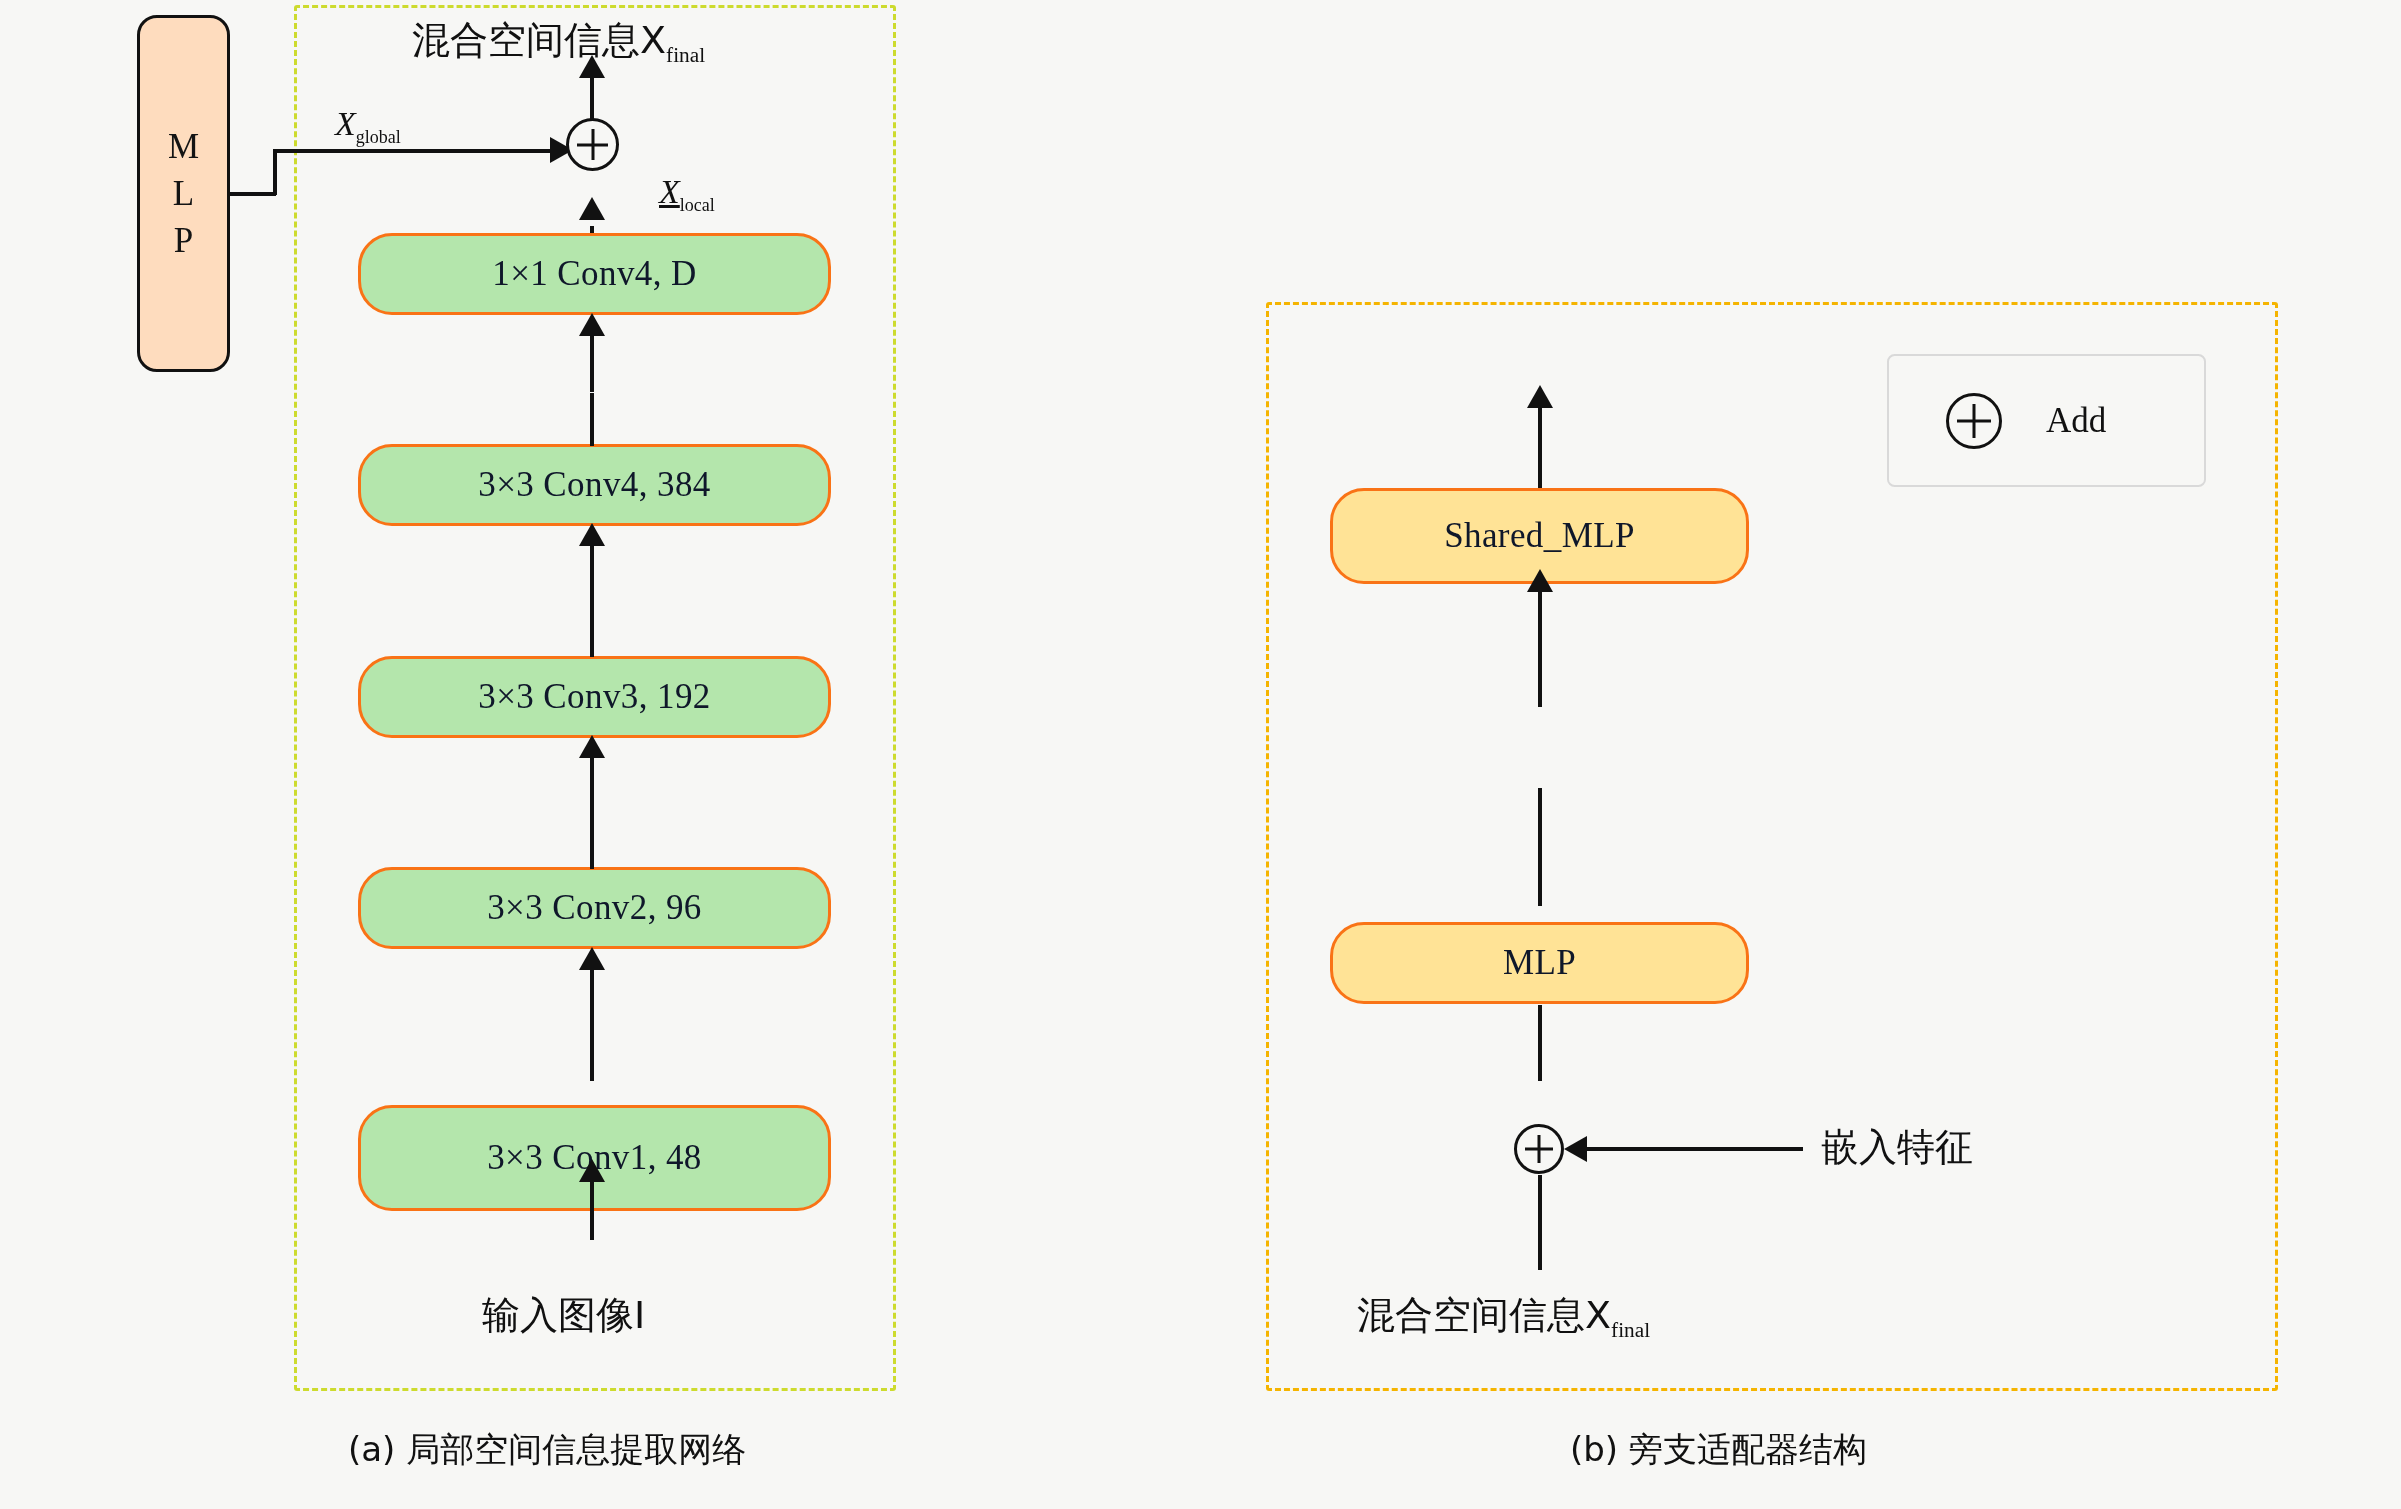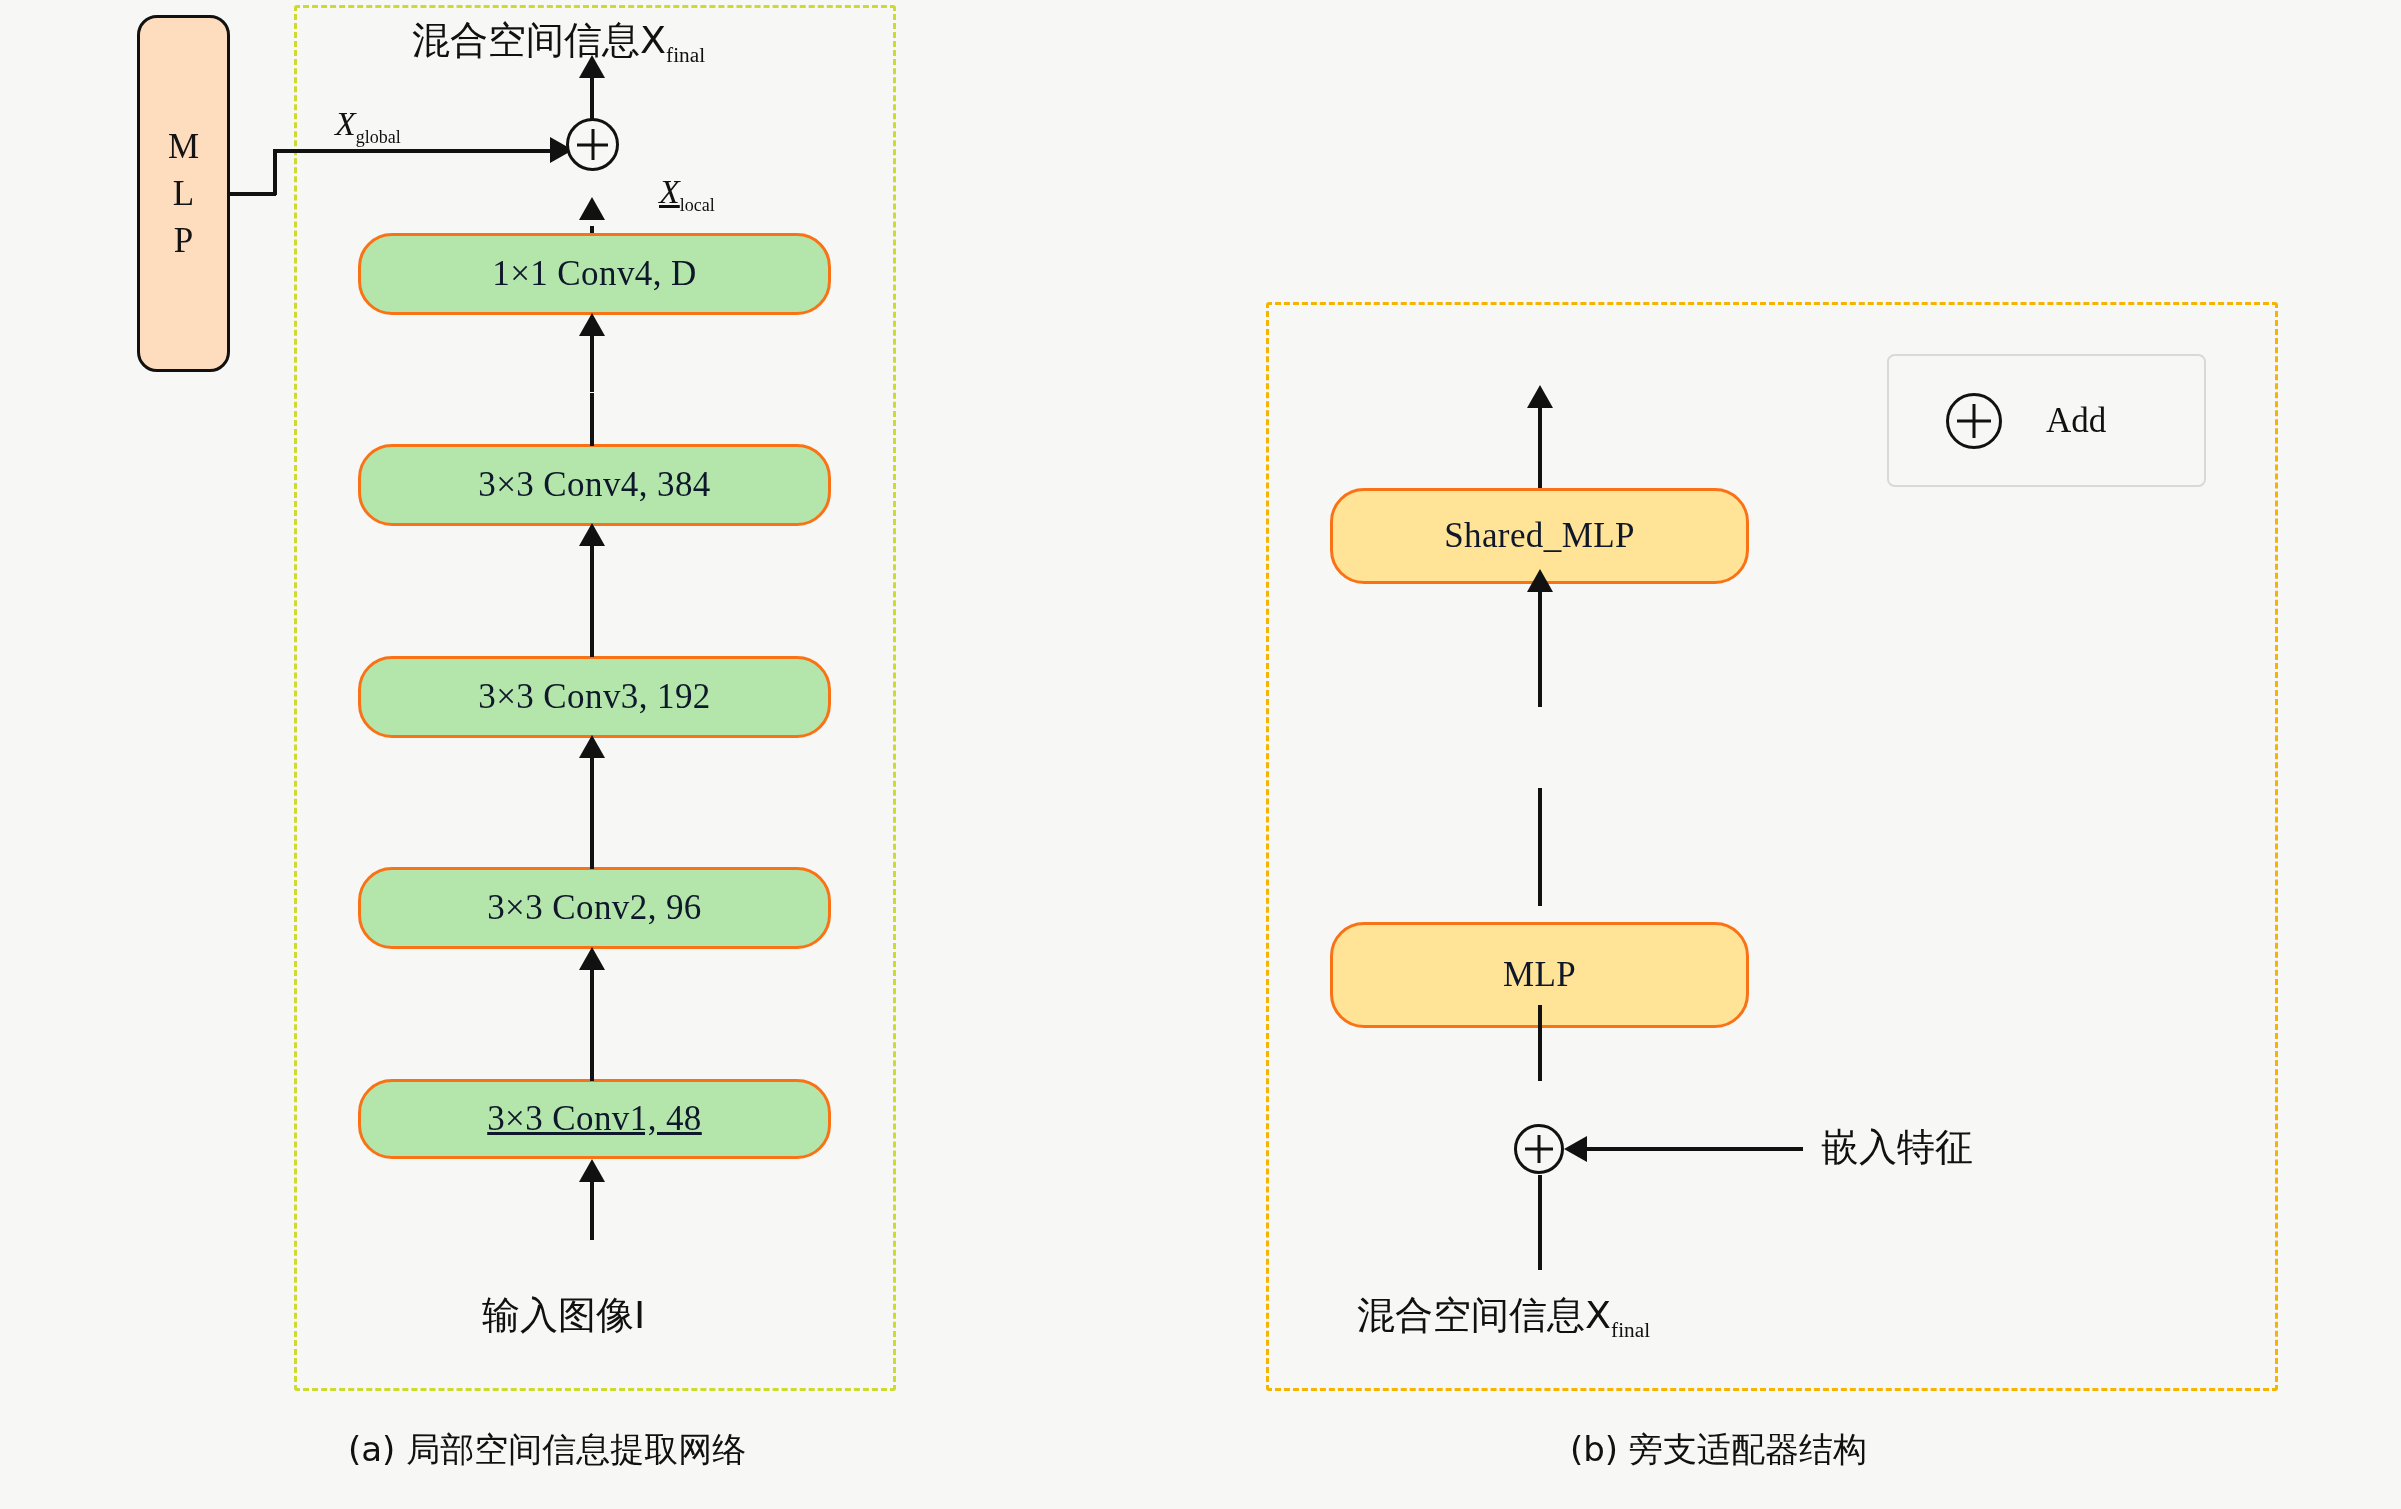--- a/index.html
+++ b/index.html
@@ -160,21 +160,21 @@
   <div class="arrow-up" style="left:579px; top:735px;"></div>
 
   <div class="node green" style="left:358px; top:867px; width:473px; height:82px;">
     <span>3×3 Conv2, 96</span>
   </div>
   <div class="vline" style="left:590px; top:814px; height:55px;"></div>
 
   <div class="vline" style="left:590px; top:967px; height:59px;"></div>
   <div class="arrow-up" style="left:579px; top:947px;"></div>
 
-  <div class="node green" style="left:358px; top:1079px; width:473px; height:80px;text-decoration:underline;">
+  <div class="node green" style="left:358px; top:1105px; width:473px; height:106px;">
     <span>3×3 Conv1, 48</span>
   </div>
   <div class="vline" style="left:590px; top:1026px; height:55px;"></div>
 
   <div class="vline" style="left:590px; top:1179px; height:61px;"></div>
   <div class="arrow-up" style="left:579px; top:1159px;"></div>
 
   <div class="lbl t-title lbl-cjk" style="left:482px; top:1296px;">输入图像I</div>
 
   <div class="lbl t-cap lbl-cjk" style="left:348px; top:1432px;">(a) 局部空间信息提取网络</div>
@@ -193,21 +193,21 @@
     <span>Shared_MLP</span>
   </div>
 
   <div class="vline" style="left:1538px; top:589px; height:59px;"></div>
   <div class="arrow-up" style="left:1527px; top:569px;"></div>
 
   <div class="vline" style="left:1538px; top:648px; height:59px;"></div>
 
   <div class="vline" style="left:1538px; top:788px; height:118px;"></div>
 
-  <div class="node yellow" style="left:1330px; top:922px; width:419px; height:106px;text-align:center;">
+  <div class="node yellow" style="left:1330px; top:922px; width:419px; height:82px;text-align:center;">
     <span>MLP</span>
   </div>
 
   <div class="vline" style="left:1538px; top:1005px; height:76px;"></div>
 
   <div class="plus" style="left:1514px; top:1124px; width:50px; height:50px;"></div>
 
   <div class="hline" style="left:1574px; top:1147px; width:229px;"></div>
   <div class="arrow-left" style="left:1564px; top:1136px;"></div>
   <div class="lbl t-title lbl-cjk" style="left:1821px; top:1128px;">嵌入特征</div>

